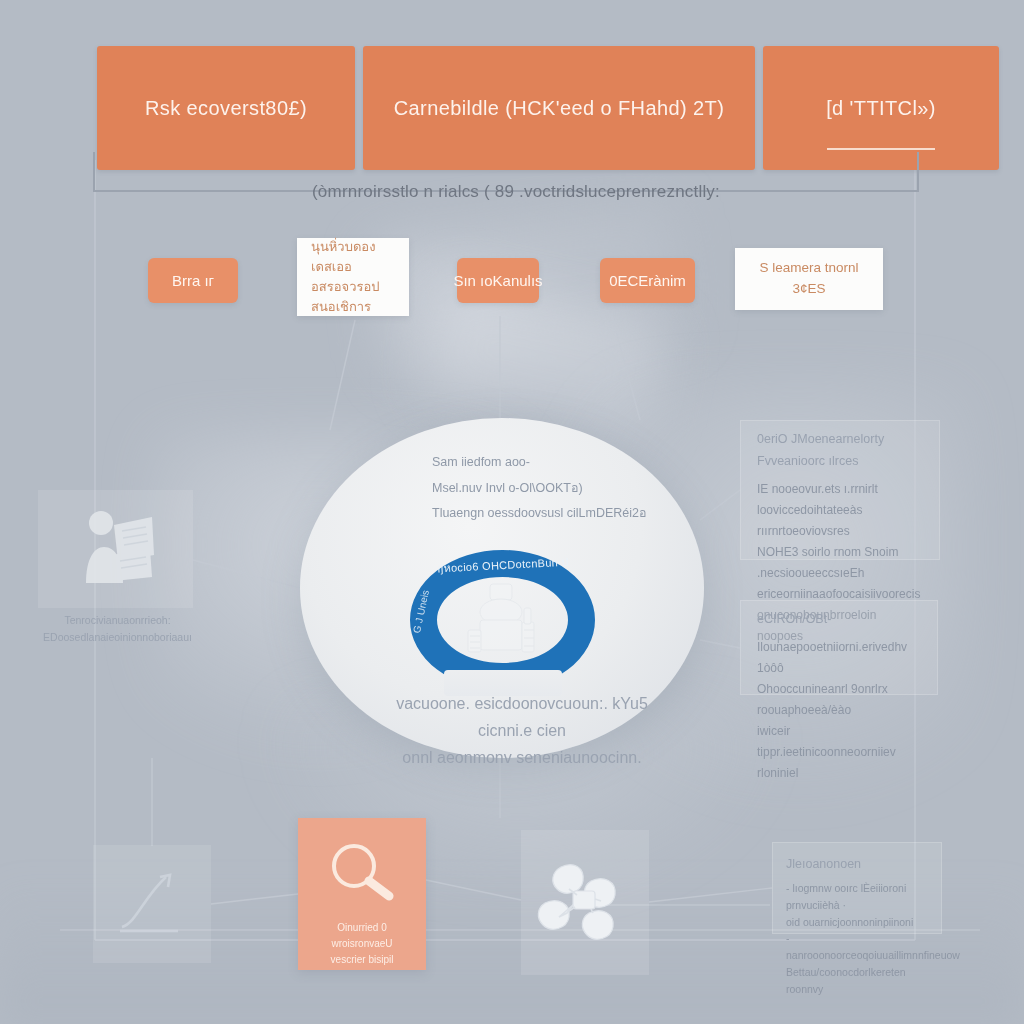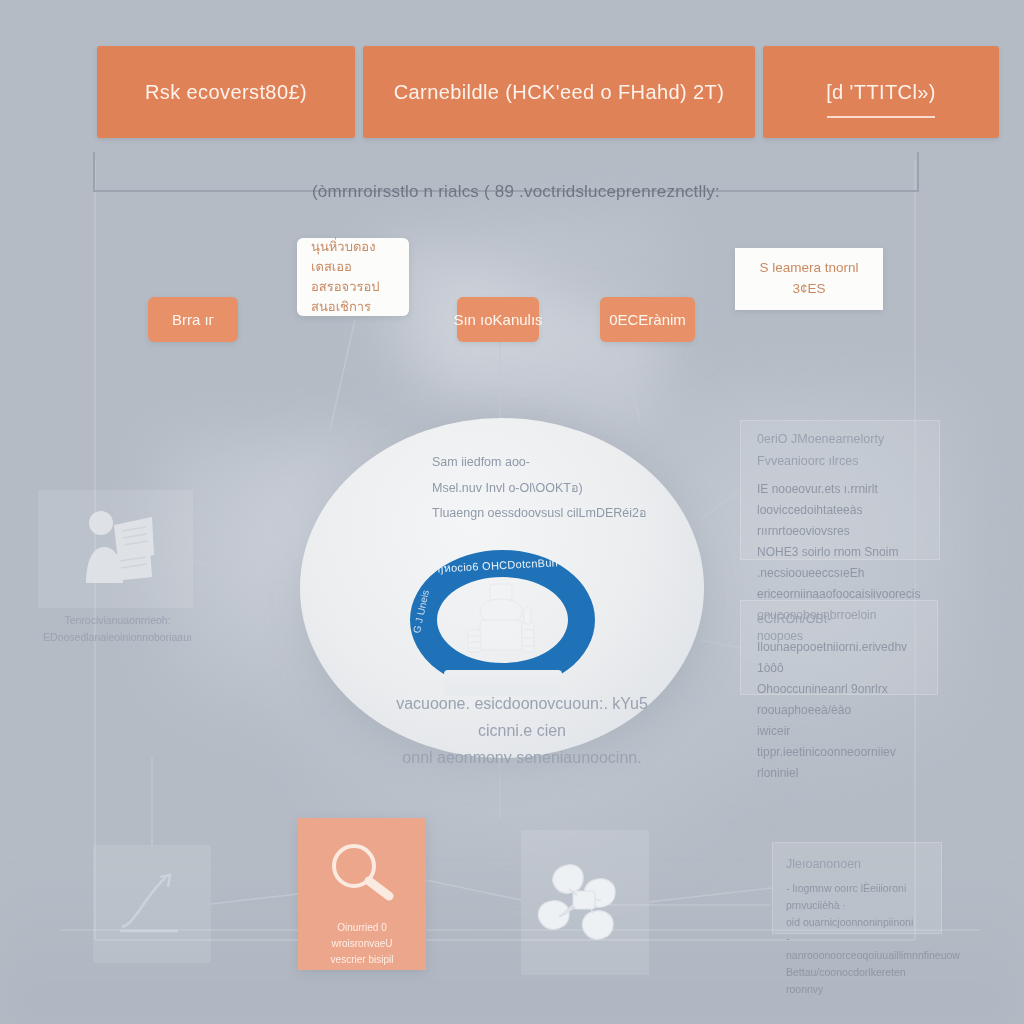--- a/index.html
+++ b/index.html
@@ -30,21 +30,21 @@
 
   
   .header{position:absolute;left:85px;top:40px;width:840px;height:120px;}
   .tabs{position:absolute;left:12px;top:6px;display:flex;gap:8px;align-items:flex-start;}
   .tab{
     background:#e08258;color:#fdf2ec;
     display:flex;align-items:center;justify-content:center;
     height:92px;border-radius:3px;
     font-size:20px;letter-spacing:.4px;white-space:nowrap;
     box-shadow:0 2px 4px rgba(90,100,115,.18);
-    padding:0 18px;
+    padding:16px 18px;
     position:relative;
   }
   .tab.t1{width:222px;}
   .tab.t2{width:356px;}
   .tab.t3{width:200px;}
   .tab .tab-underline{
     position:absolute;left:50%;transform:translateX(-50%);
     bottom:20px;width:108px;height:2px;background:#fbe7dc;opacity:.9;
   }
   .header-rule{
@@ -60,34 +60,33 @@
     font-size:17px;color:#6f7682;letter-spacing:.2px;
     text-align:center;
   }
 
   
   .chip{
     position:absolute;background:#e89068;color:#fff6f0;
     border-radius:6px;display:flex;align-items:center;justify-content:center;
     font-size:15px;white-space:nowrap;
     box-shadow:0 2px 5px rgba(100,110,125,.16);
-    margin-top:39px;
   }
   .chip-a{left:148px;top:258px;width:90px;height:45px;}
   .chip-b{left:457px;top:258px;width:82px;height:45px;}
   .chip-c{left:600px;top:258px;width:95px;height:45px;}
 
   .wcard{
     position:absolute;background:#fcfcfb;
     box-shadow:0 2px 6px rgba(95,105,120,.16);
     display:flex;flex-direction:column;justify-content:center;
     color:#c98a62;font-size:13px;line-height:1.55;
     padding:10px 14px;box-sizing:border-box;
   }
-  .wcard-1{left:297px;top:238px;width:112px;height:78px;border-radius:6px;}
+  .wcard-1{left:297px;top:238px;width:112px;height:78px;}
   .wcard-2{left:735px;top:248px;width:148px;height:62px;
            align-items:center;text-align:center;font-size:13.5px;}
 
   
   .center-disc{
     position:absolute;left:300px;top:418px;width:404px;height:340px;
     border-radius:50%;
     background:radial-gradient(circle at 42% 32%, #f4f5f6 0%, #ebedef 52%, #e2e5e9 78%, #d9dde2 100%);
     box-shadow:0 10px 40px rgba(120,130,145,.22);
   }

